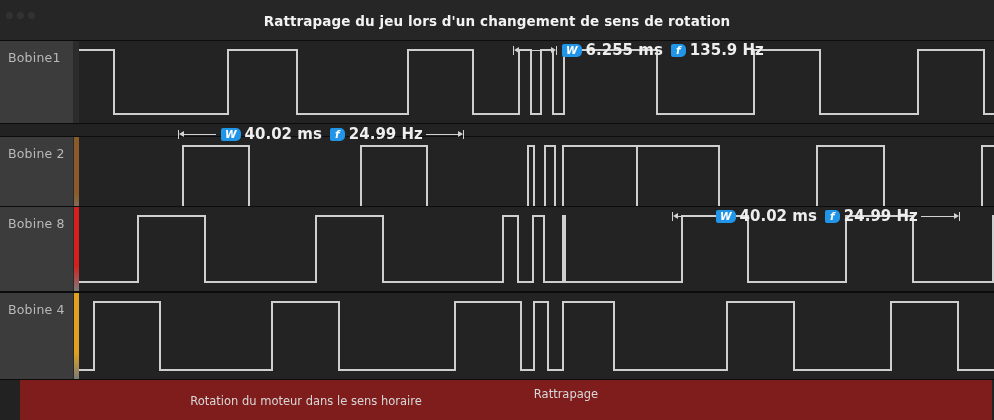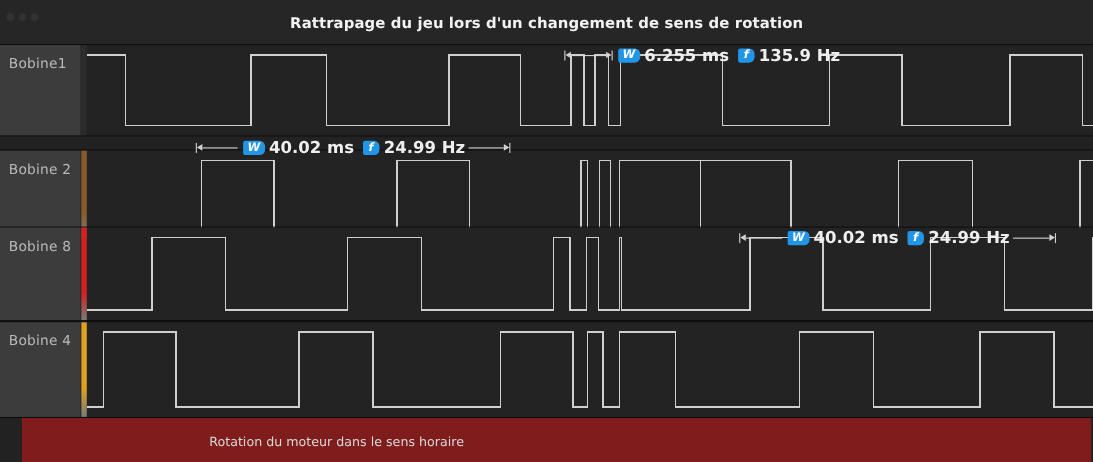--- a/index.html
+++ b/index.html
@@ -187,16 +187,17 @@
         <span class="arrow-r"></span>
         <span class="ruler-cap"></span>
       </div>
     </div>
 
   <div class="footer" id="footer">
       <div class="cap-item" style="width: 300px; left: 136px; top: 15px;">
         <div>Rotation du moteur dans le sens horaire</div>
       </div>
       <div class="cap-item" style="width: 300px; left: 396px; top: 8px;">
+        <div>Rattrapage</div>
       </div>
     </div>
 
 </div>
 
 </body></html>

